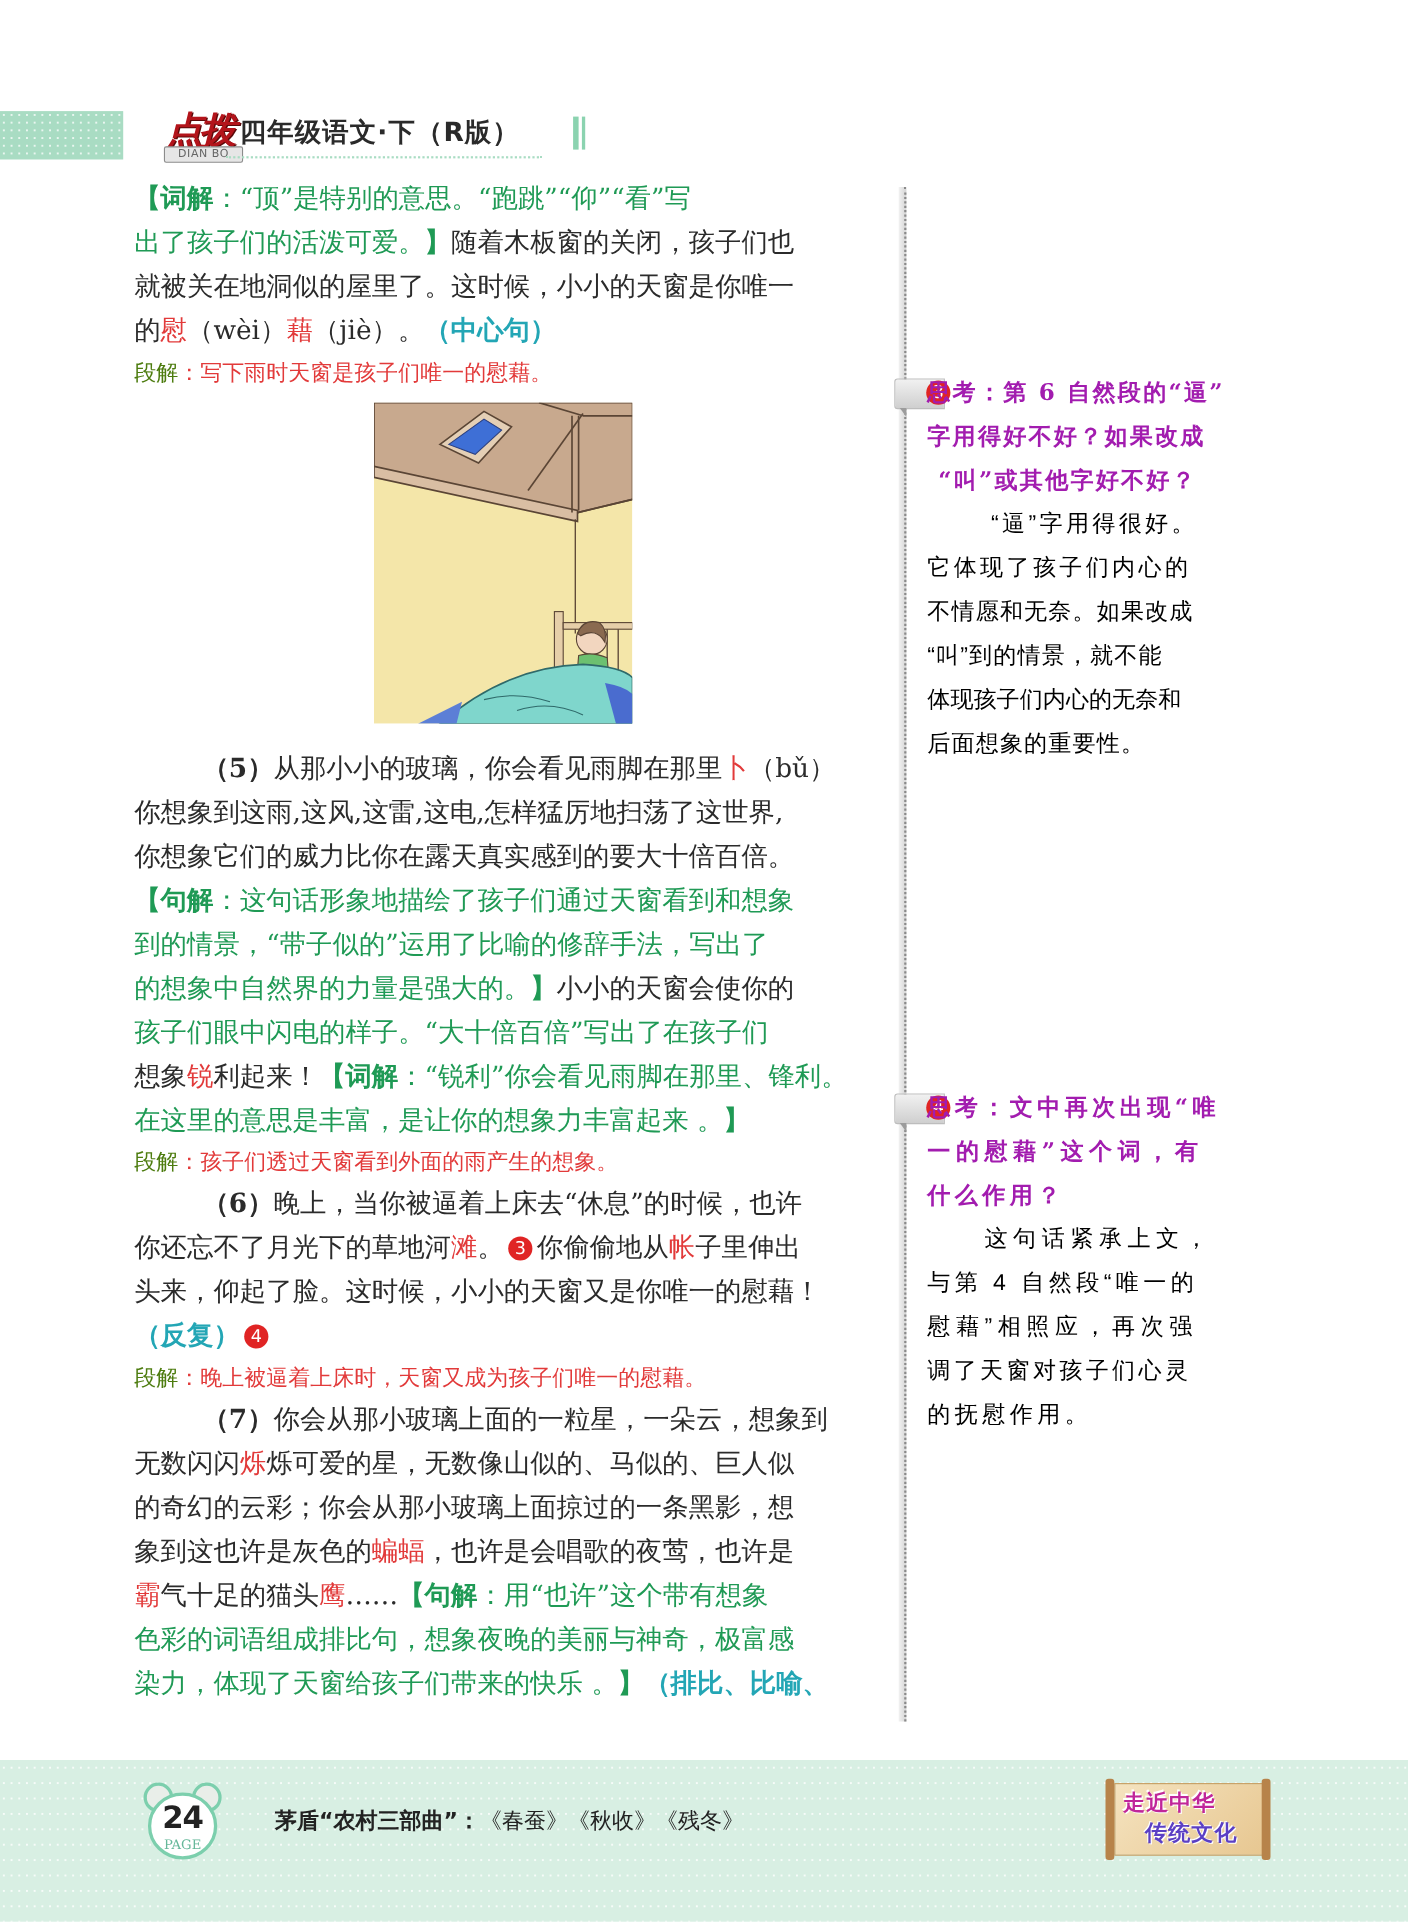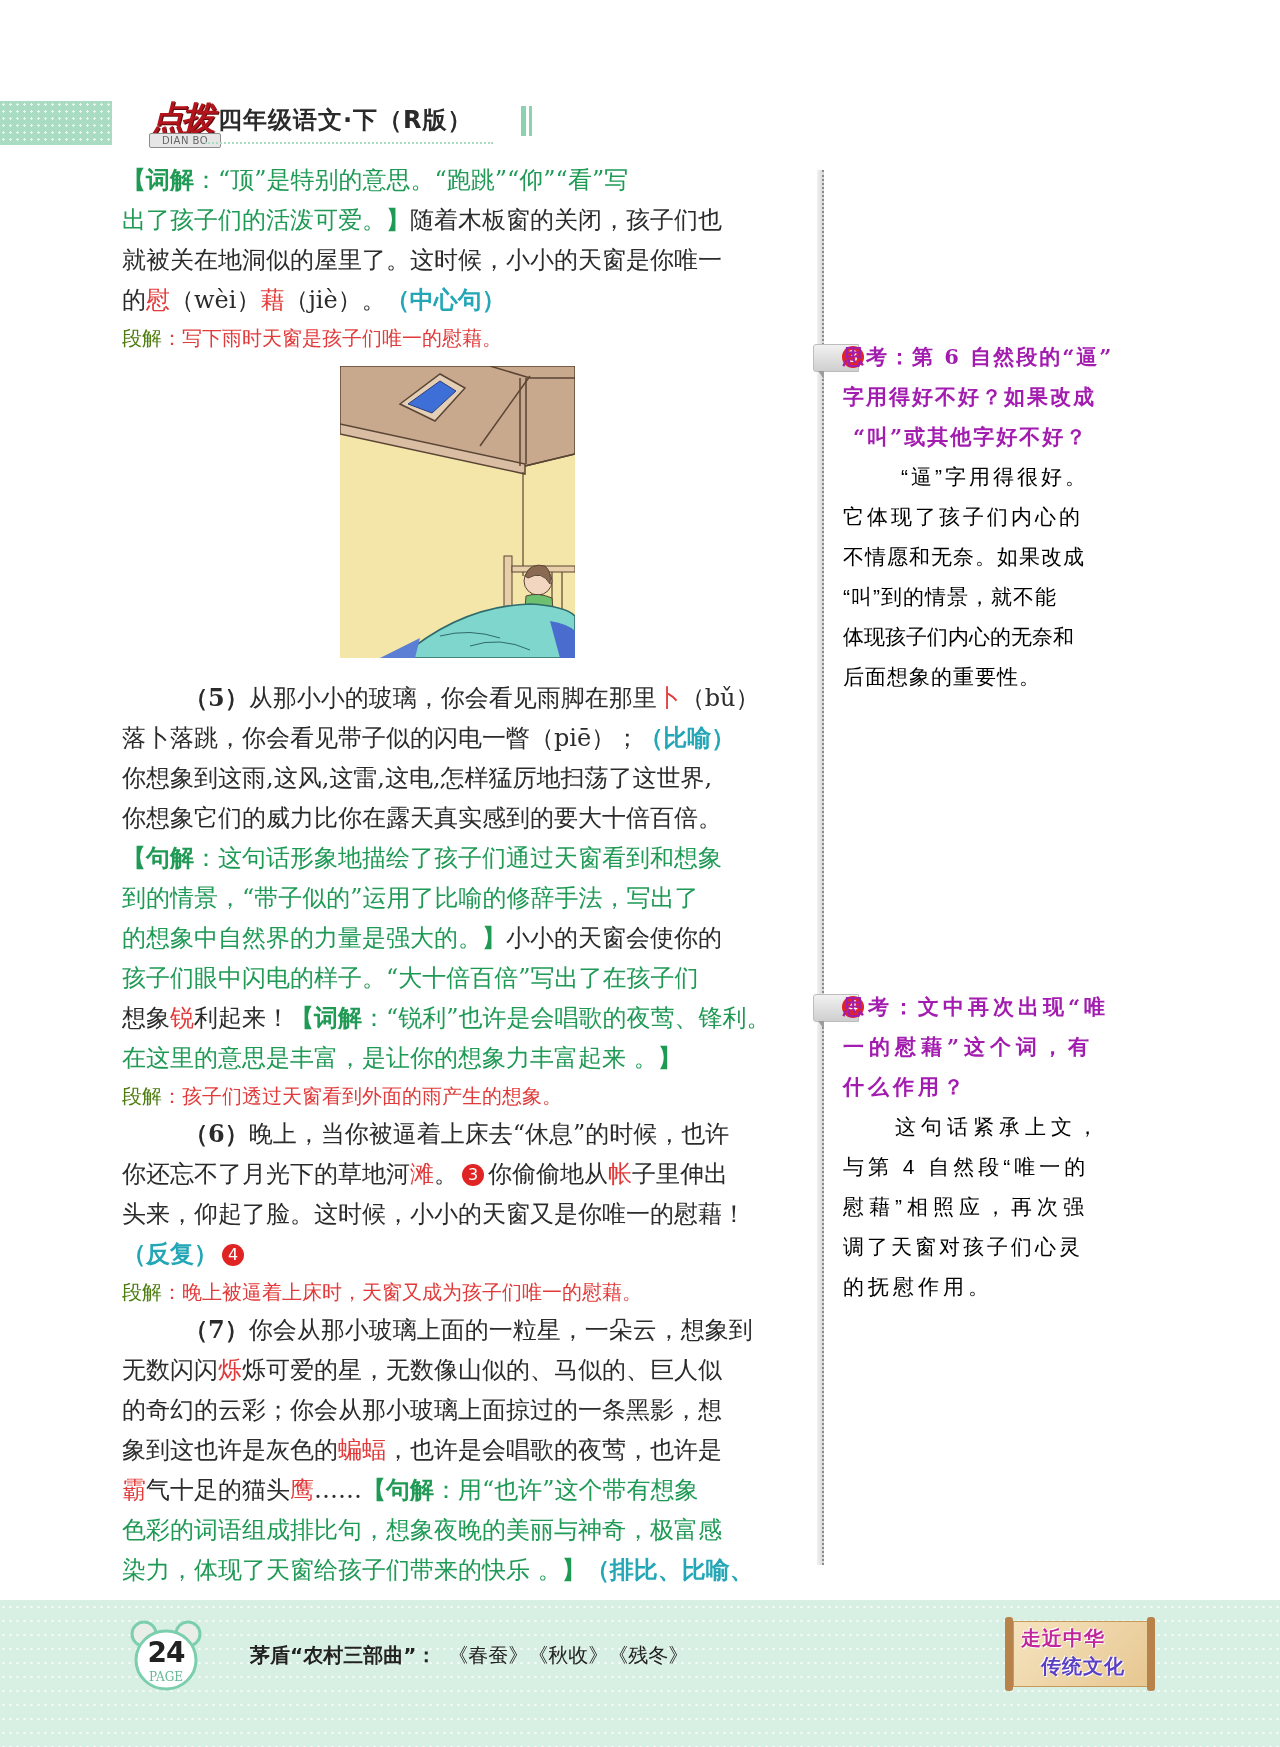--- a/index.html
+++ b/index.html
@@ -110,21 +110,21 @@
     letter-spacing: -1px;
   }
   .page-lbl {
     position: absolute; left: 0; top: 50px; width: 72px; text-align: center;
     font-size: 12px; color: #66b89a; font-family: "DejaVu Serif", serif;
   }
   .footer-text {
     position: absolute; left: 250px; top: 42px; font-size: 20px; color: #222;
     font-family: "DejaVu Sans", sans-serif; white-space: nowrap;
   }
-  .footer-text .bk { font-family: "DejaVu Serif", serif; font-weight: normal; margin-left: 12px; }
+  .footer-text .bk { font-family: "DejaVu Serif", serif; font-weight: normal; }
   .footer-text .au { font-weight: bold; }
   .scroll { position: absolute; left: 1005px; top: 17px; width: 150px; height: 74px; }
   .scroll-body {
     position: absolute; left: 8px; top: 4px; width: 134px; height: 64px;
     background: linear-gradient(135deg, #f5e3bf, #e7c791); border: 1px solid #c79a5a;
   }
   .scroll-rod { position: absolute; top: 0; width: 8px; height: 74px; background: #b7834a; border-radius: 3px; }
   .scroll-text1, .scroll-text2 {
     position: absolute; font-size: 20px; font-weight: bold; font-family: "DejaVu Sans", sans-serif;
     letter-spacing: 1px; white-space: nowrap; text-shadow: 1px 1px 0 #fff, -1px -1px 0 #fff;
@@ -161,35 +161,32 @@
   </div>
   <div class="line dj">
     <span class="rb">段解</span><span class="r">：</span><span class="r">写下雨时天窗是孩子们唯一的慰藉。</span>
   </div>
 
   <div style="height:322px"></div>
 
   <div class="line indent">
     <span class="num">（5）</span><span>从那小小的玻璃，你会看见雨脚在那里</span><span class="r">卜</span><span>（bǔ）</span>
   </div>
-  <div class="line">
-    <span>落卜落跳，你会看见带子似的闪电一瞥（piē）；</span><span class="c">（比喻）</span>
-  </div>
   <div class="line">你想象到这雨,这风,这雷,这电,怎样猛厉地扫荡了这世界,</div>
   <div class="line">你想象它们的威力比你在露天真实感到的要大十倍百倍。</div>
   <div class="line">
     <span class="gb">【</span><span class="gb">句解</span><span class="g">：</span><span class="g">这句话形象地描绘了孩子们通过天窗看到和想象</span>
   </div>
   <div class="line g">到的情景，“带子似的”运用了比喻的修辞手法，写出了</div>
   <div class="line">
     <span class="g">的想象中自然界的力量是强大的。</span><span class="gb">】</span><span class="k">小小的天窗会使你的</span>
   </div>
   <div class="line g">孩子们眼中闪电的样子。“大十倍百倍”写出了在孩子们</div>
   <div class="line">
-    <span>想象</span><span class="r">锐</span><span>利起来！</span><span class="gb">【</span><span class="gb">词解</span><span class="g">：</span><span class="g">“锐利”也许是会唱歌的夜莺、锋利。</span>
+    <span>想象</span><span class="r">锐</span><span>利起来！</span><span class="gb">【</span><span class="gb">词解</span><span class="g">：</span><span class="g">“锐利”你会看见雨脚在那里、锋利。</span>
   </div>
   <div class="line">
     <span class="g">在这里的意思是丰富，是让你的想象力丰富起来 。</span><span class="gb">】</span>
   </div>
   <div class="line dj">
     <span class="rb">段解</span><span class="r">：</span><span class="r">孩子们透过天窗看到外面的雨产生的想象。</span>
   </div>
 
   <div class="line indent">
     <span class="num">（6）</span><span>晚上，当你被逼着上床去“休息”的时候，也许</span>

